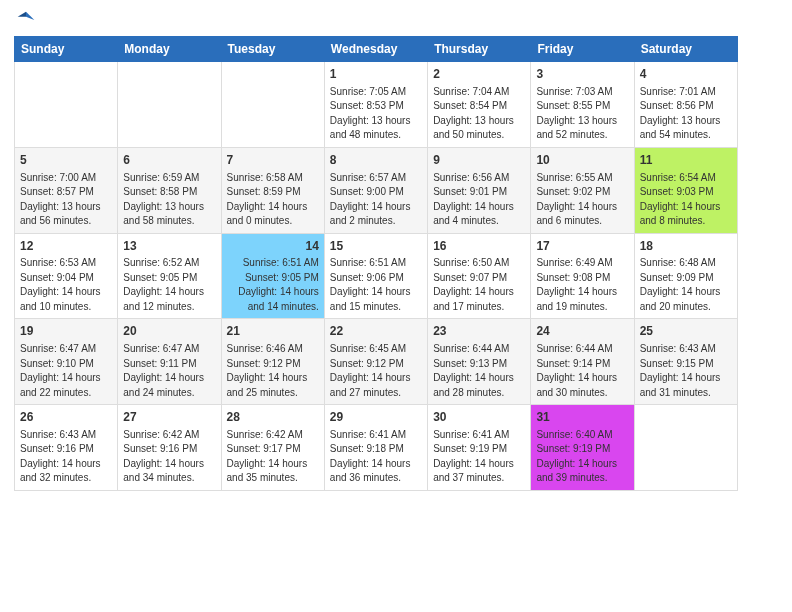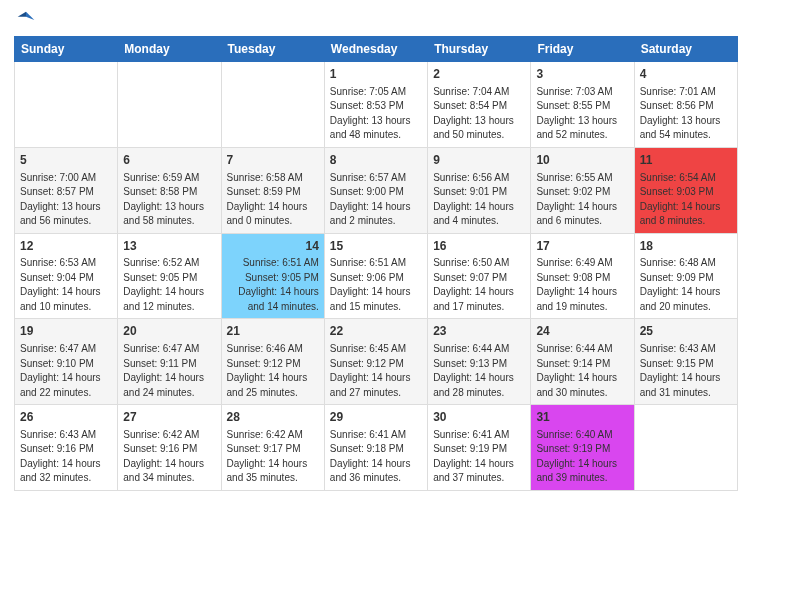--- a/index.html
+++ b/index.html
@@ -173,21 +173,21 @@
             <div class="day-info">Sunrise: 6:57 AM<br>Sunset: 9:00 PM<br>Daylight: 14 hours<br>and 2 minutes.</div>
           </td>
           <td style="background: rgb(245, 245, 245);">
             <span class="day-number">9</span>
             <div class="day-info">Sunrise: 6:56 AM<br>Sunset: 9:01 PM<br>Daylight: 14 hours<br>and 4 minutes.</div>
           </td>
           <td style="background: rgb(245, 245, 245);">
             <span class="day-number">10</span>
             <div class="day-info">Sunrise: 6:55 AM<br>Sunset: 9:02 PM<br>Daylight: 14 hours<br>and 6 minutes.</div>
           </td>
-          <td style="background: #ef4444;">
+          <td style="background: #bef264;">
             <span class="day-number">11</span>
             <div class="day-info">Sunrise: 6:54 AM<br>Sunset: 9:03 PM<br>Daylight: 14 hours<br>and 8 minutes.</div>
           </td>
         </tr>
         <tr>
           <td style="background: rgb(255, 255, 255);">
             <span class="day-number">12</span>
             <div class="day-info">Sunrise: 6:53 AM<br>Sunset: 9:04 PM<br>Daylight: 14 hours<br>and 10 minutes.</div>
           </td>
           <td style="background: rgb(255, 255, 255);">

